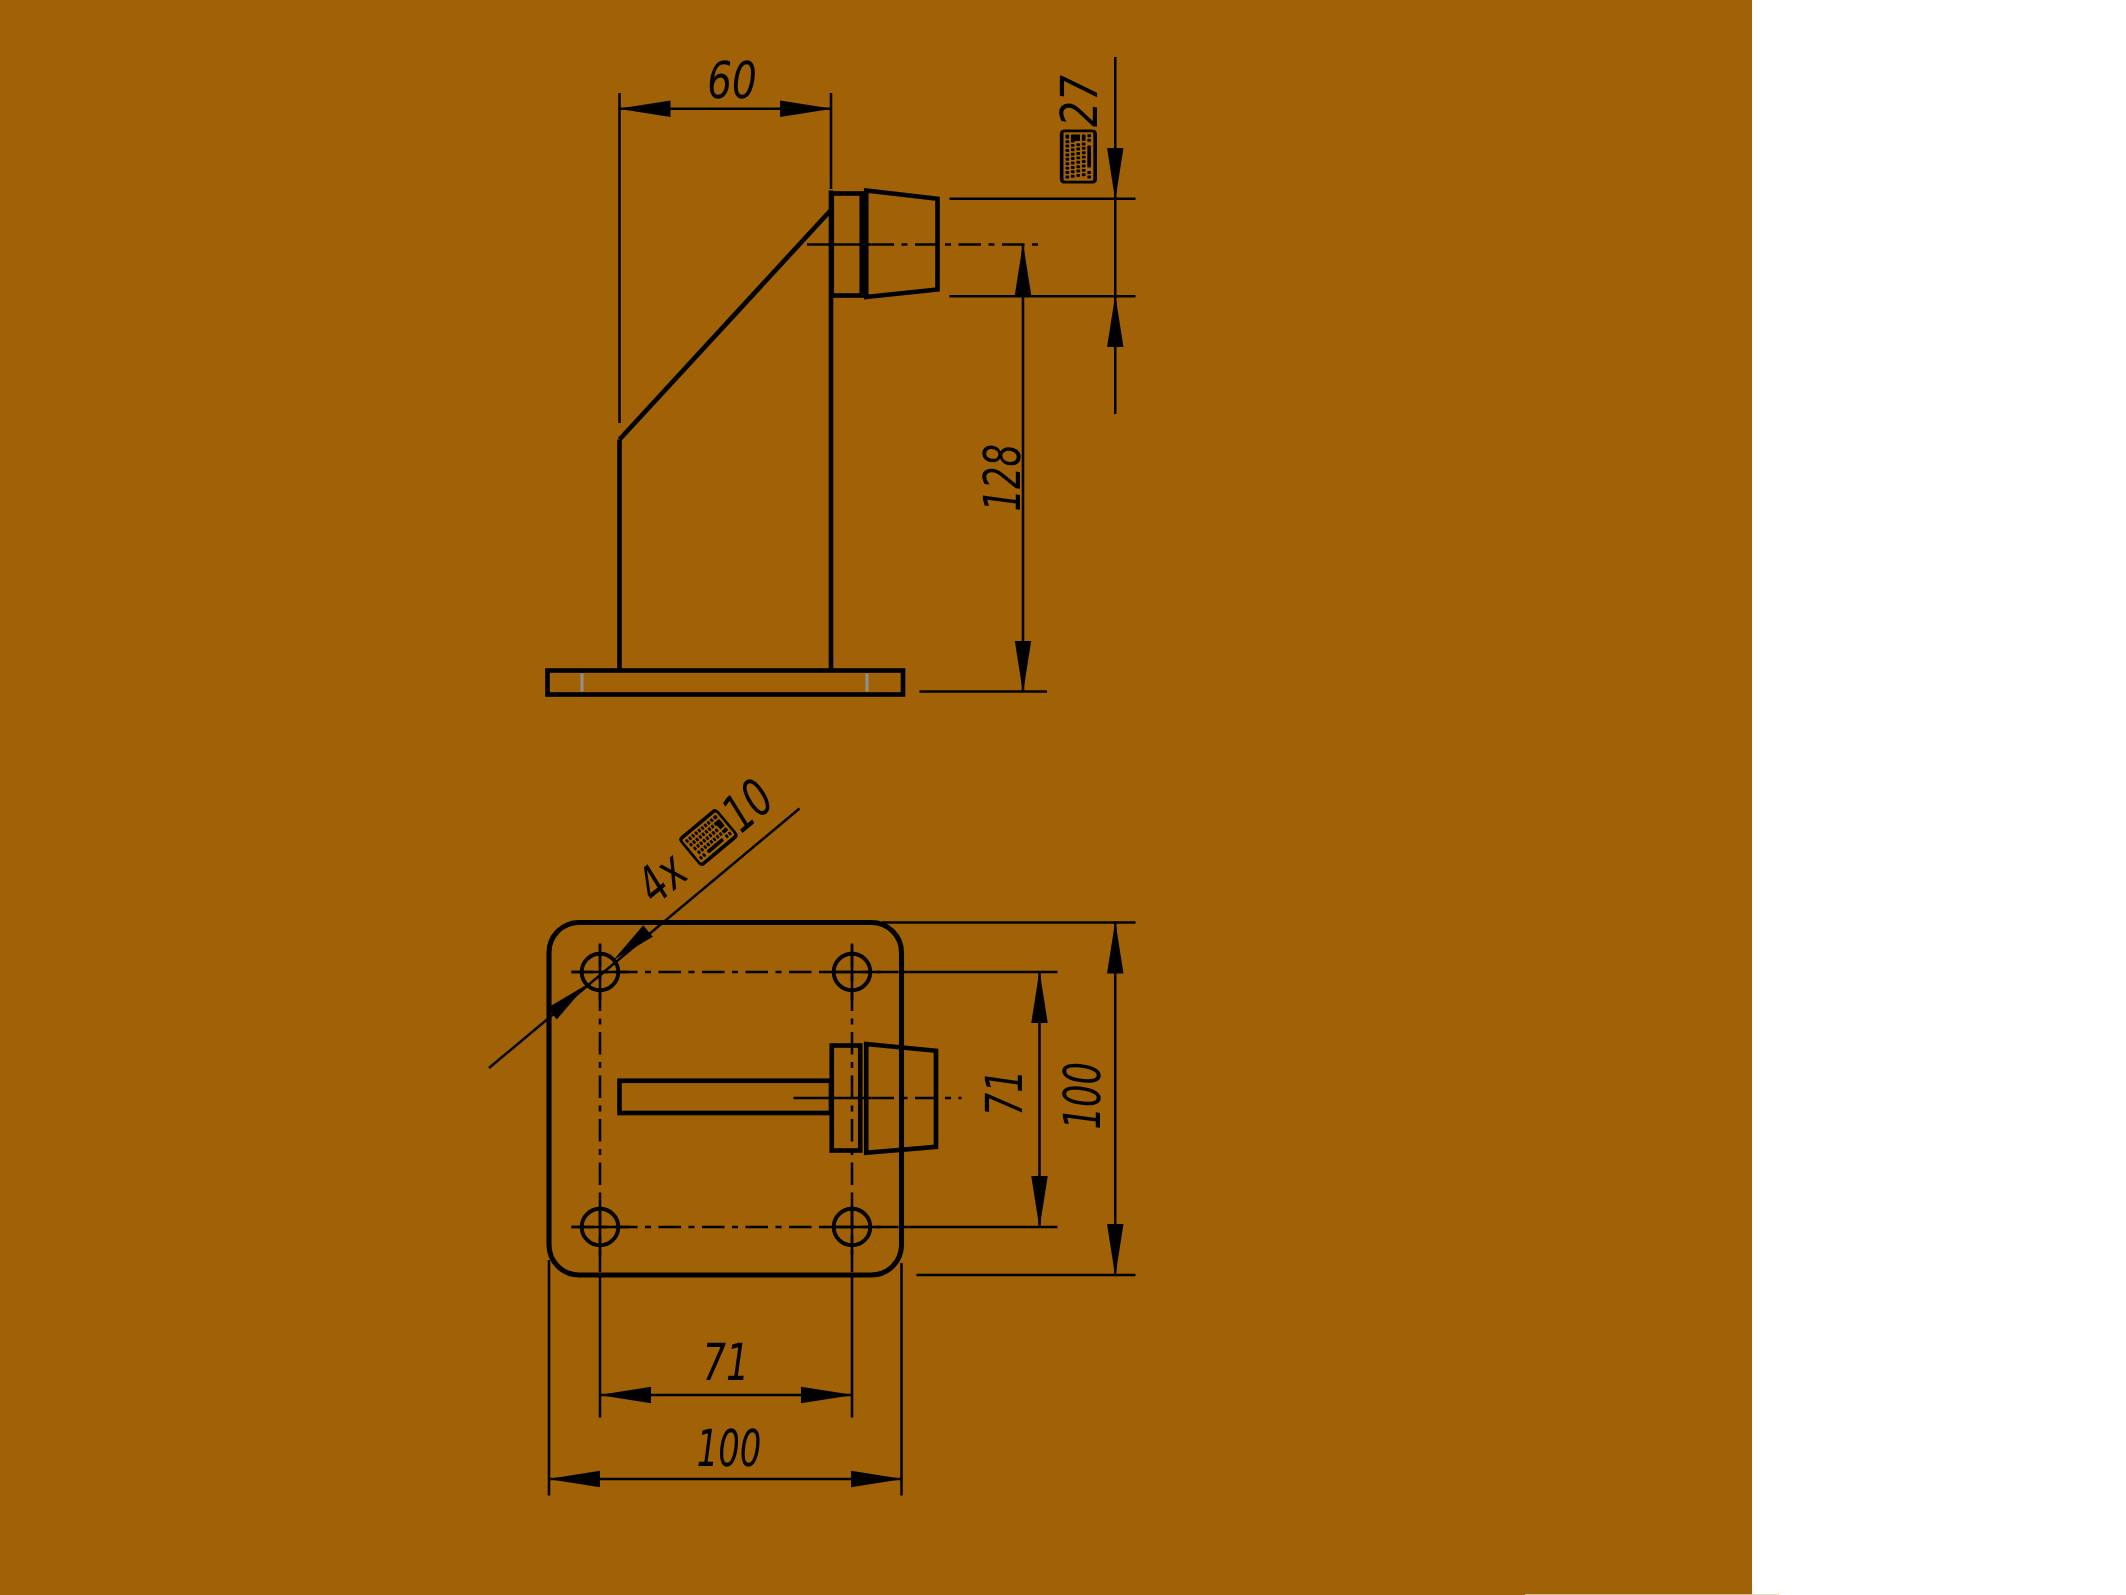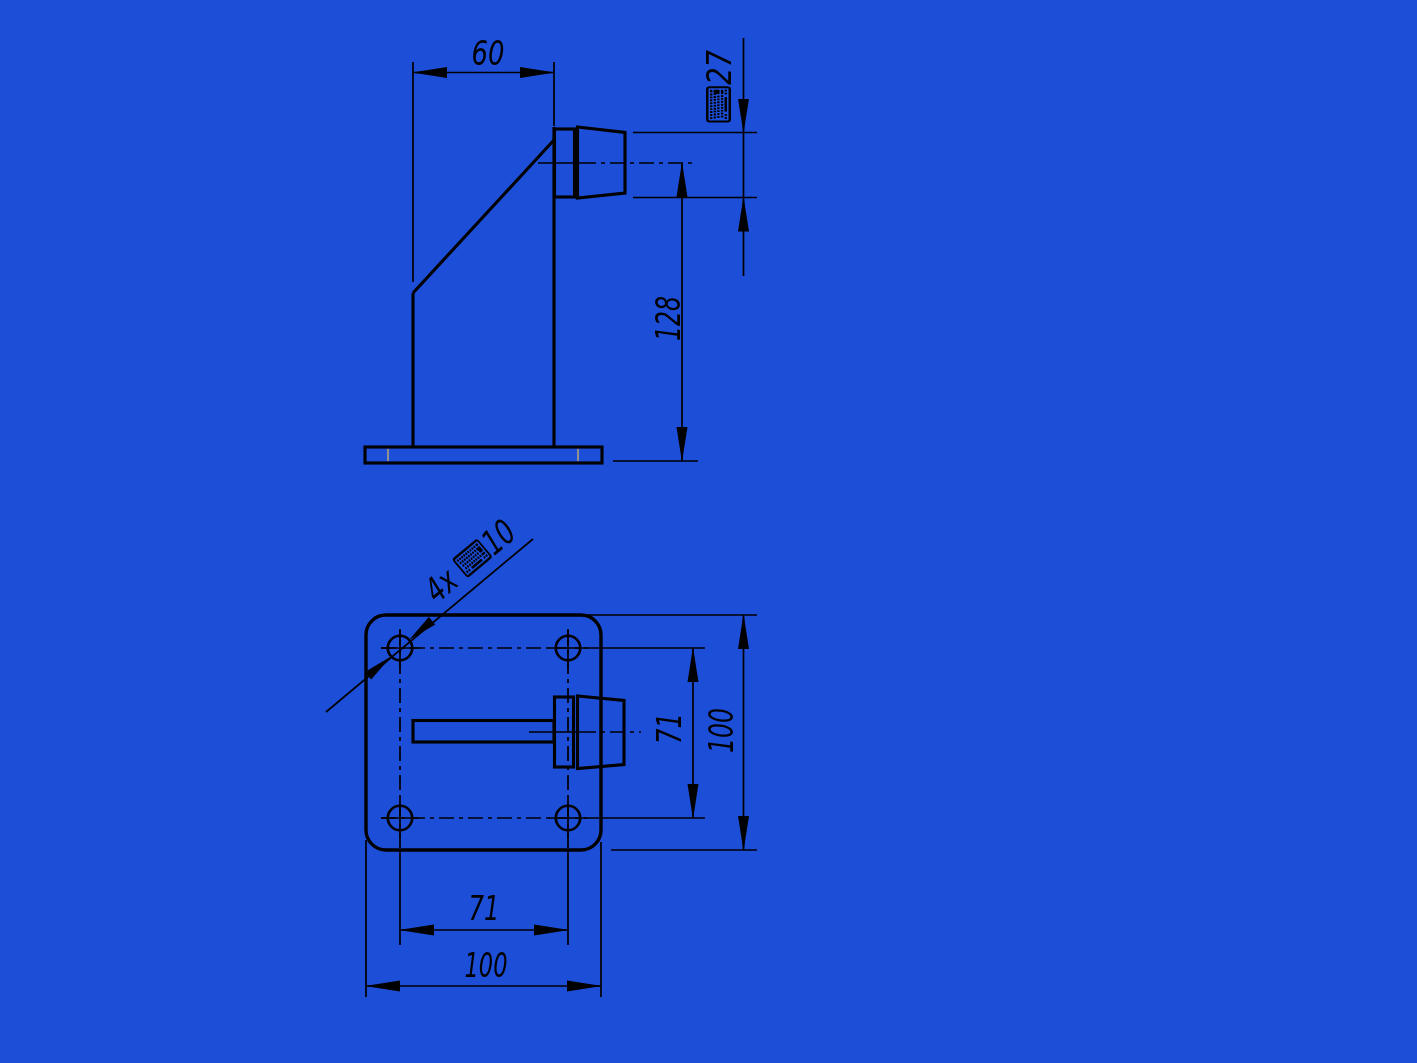--- a/index.html
+++ b/index.html
@@ -5,23 +5,23 @@
   html, body {
     margin: 0;
     padding: 0;
     background: #ffffff;
     width: 1417px;
     height: 1063px;
     overflow: hidden;
   }
   .drawing-stage {
     position: relative;
-    width: 1417px;
+    width: 1168px;
     height: 1063px;
-    background: #1d4ed8;
+    background: #a16207;
   }
   svg { display: block; }
   .obj  { fill: none; stroke: #000000; stroke-width: 3.1; stroke-linejoin: miter; stroke-linecap: butt; }
   .objT { fill: none; stroke: #000000; stroke-width: 3.4; }
   .hole { fill: none; stroke: #000000; stroke-width: 2.6; }
   .thin { fill: none; stroke: #000000; stroke-width: 1.7; stroke-linecap: butt; }
   .cl   { fill: none; stroke: #000000; stroke-width: 1.7; stroke-dasharray: 15 5 4 5; }
   .gray { fill: none; stroke: #909090; stroke-width: 2; }
   .arrowfill { fill: #000000; stroke: none; }
   .txt {

